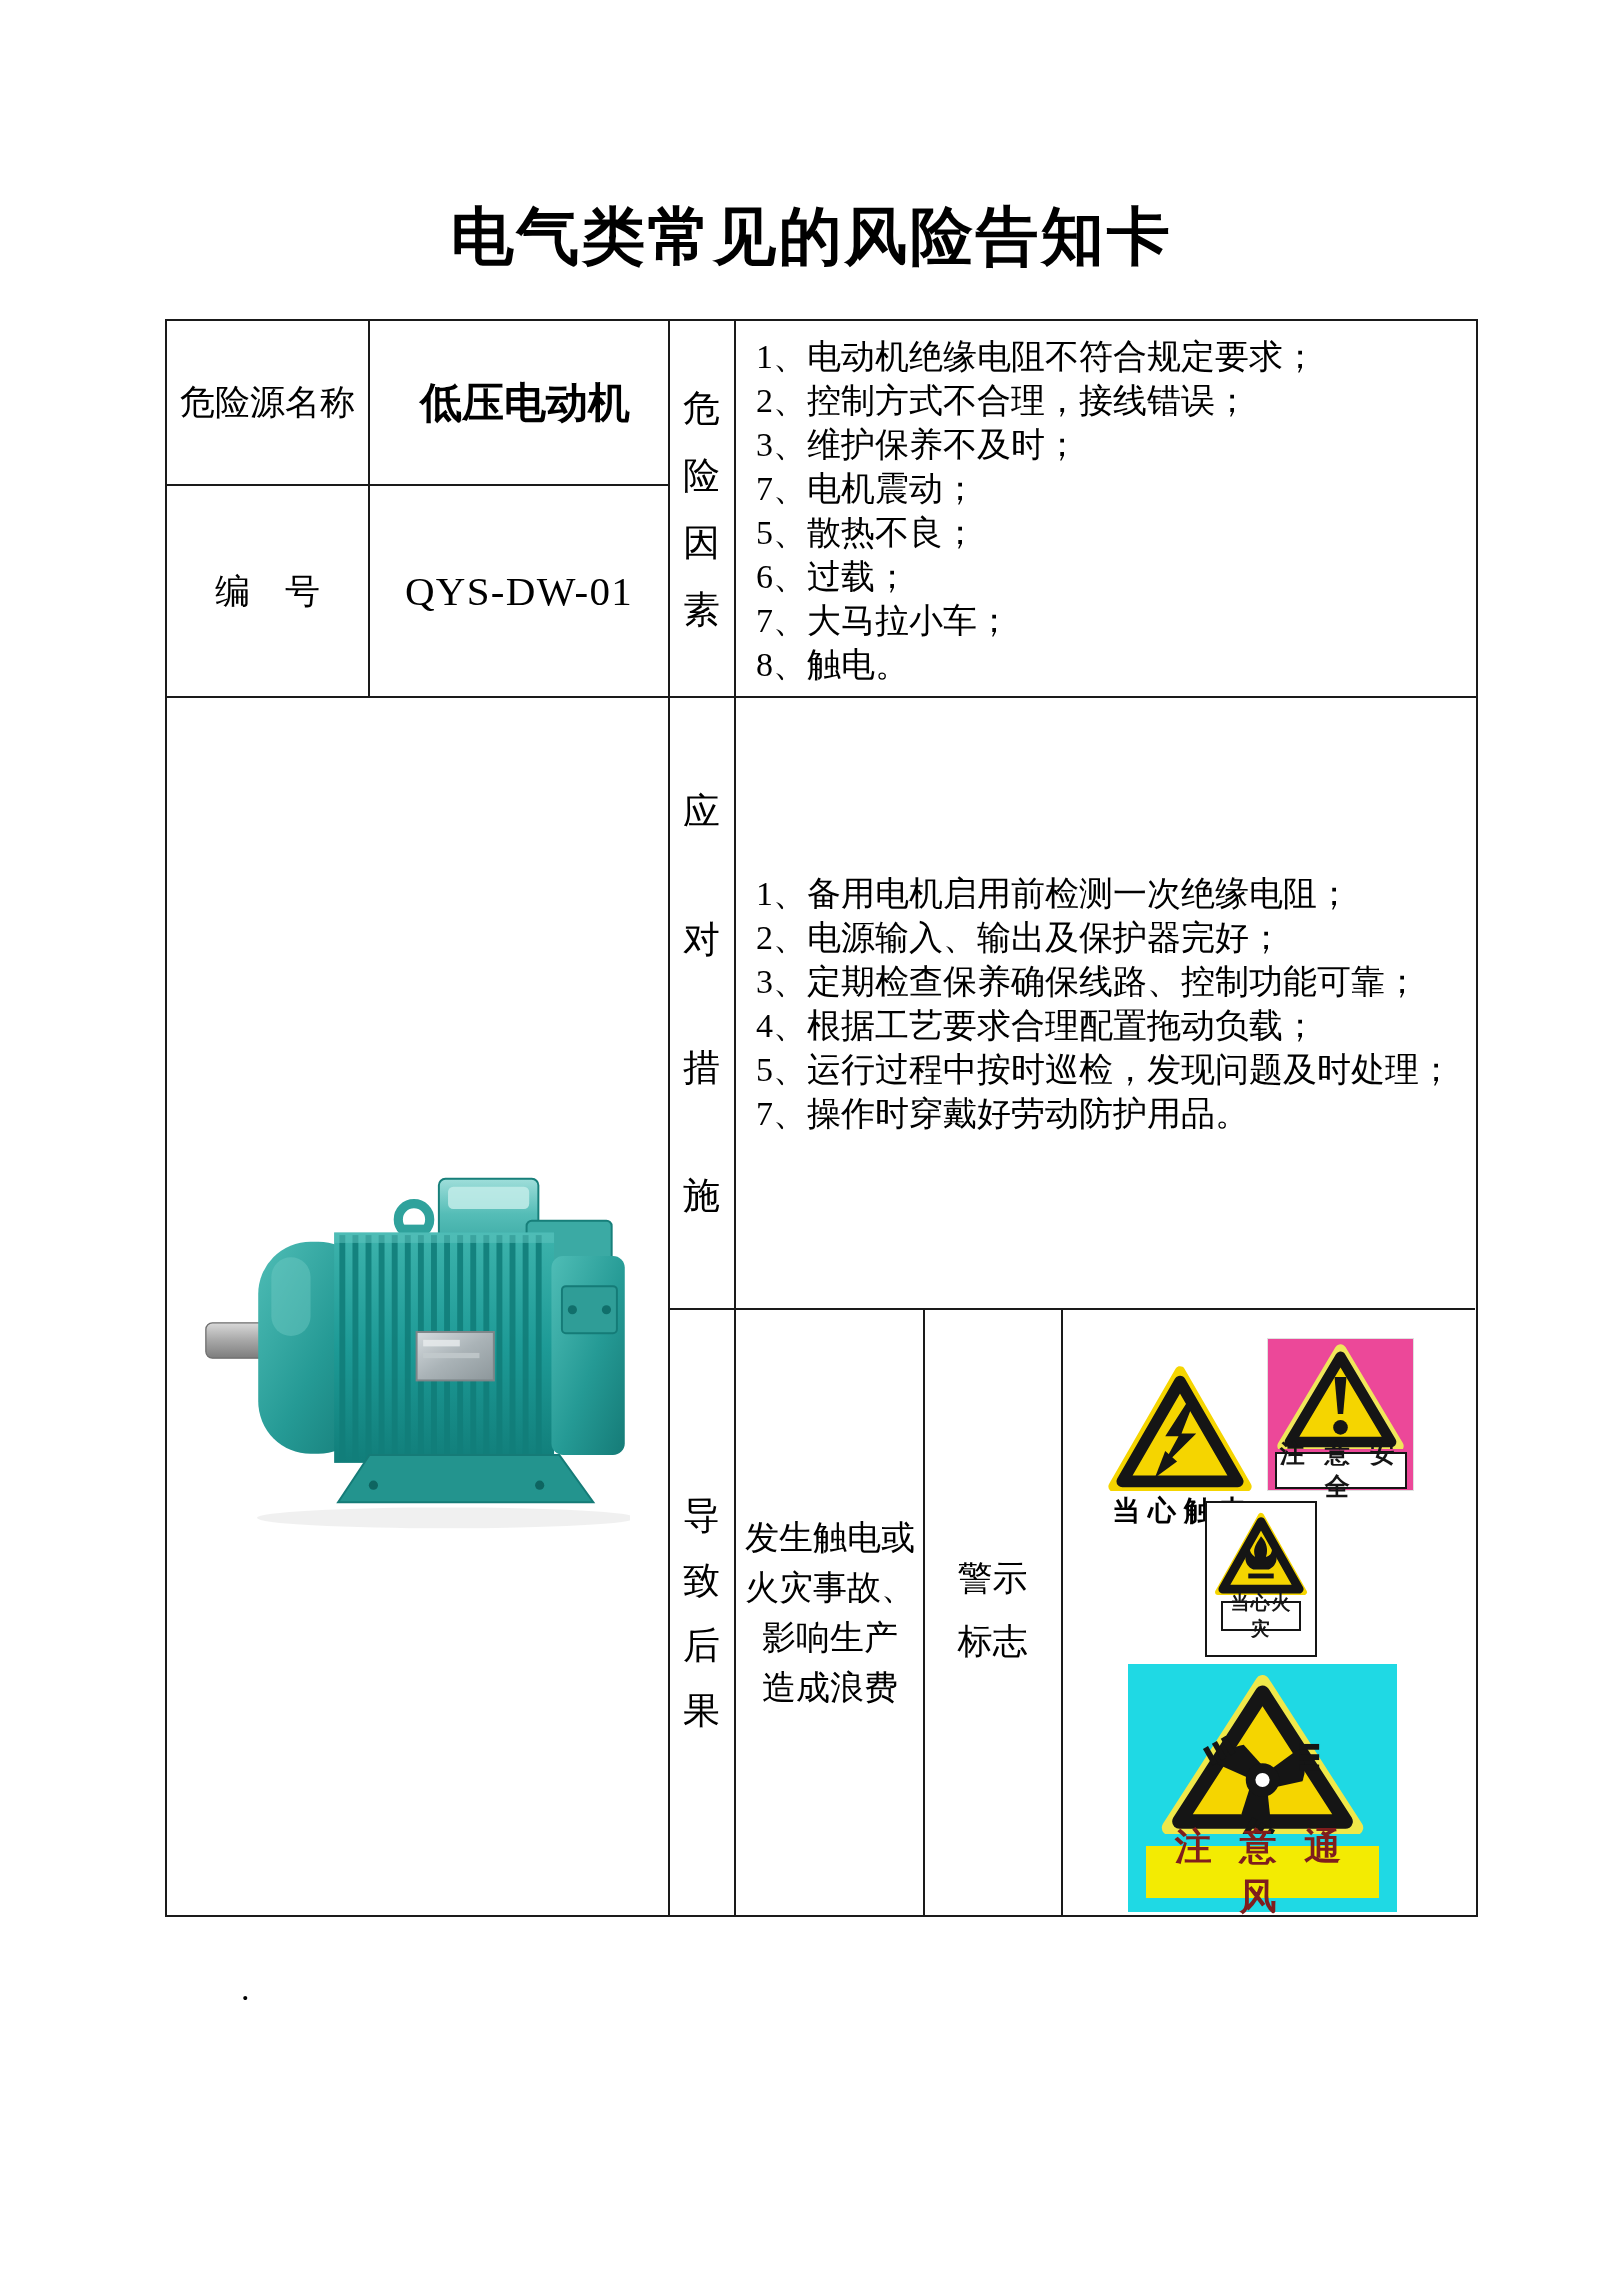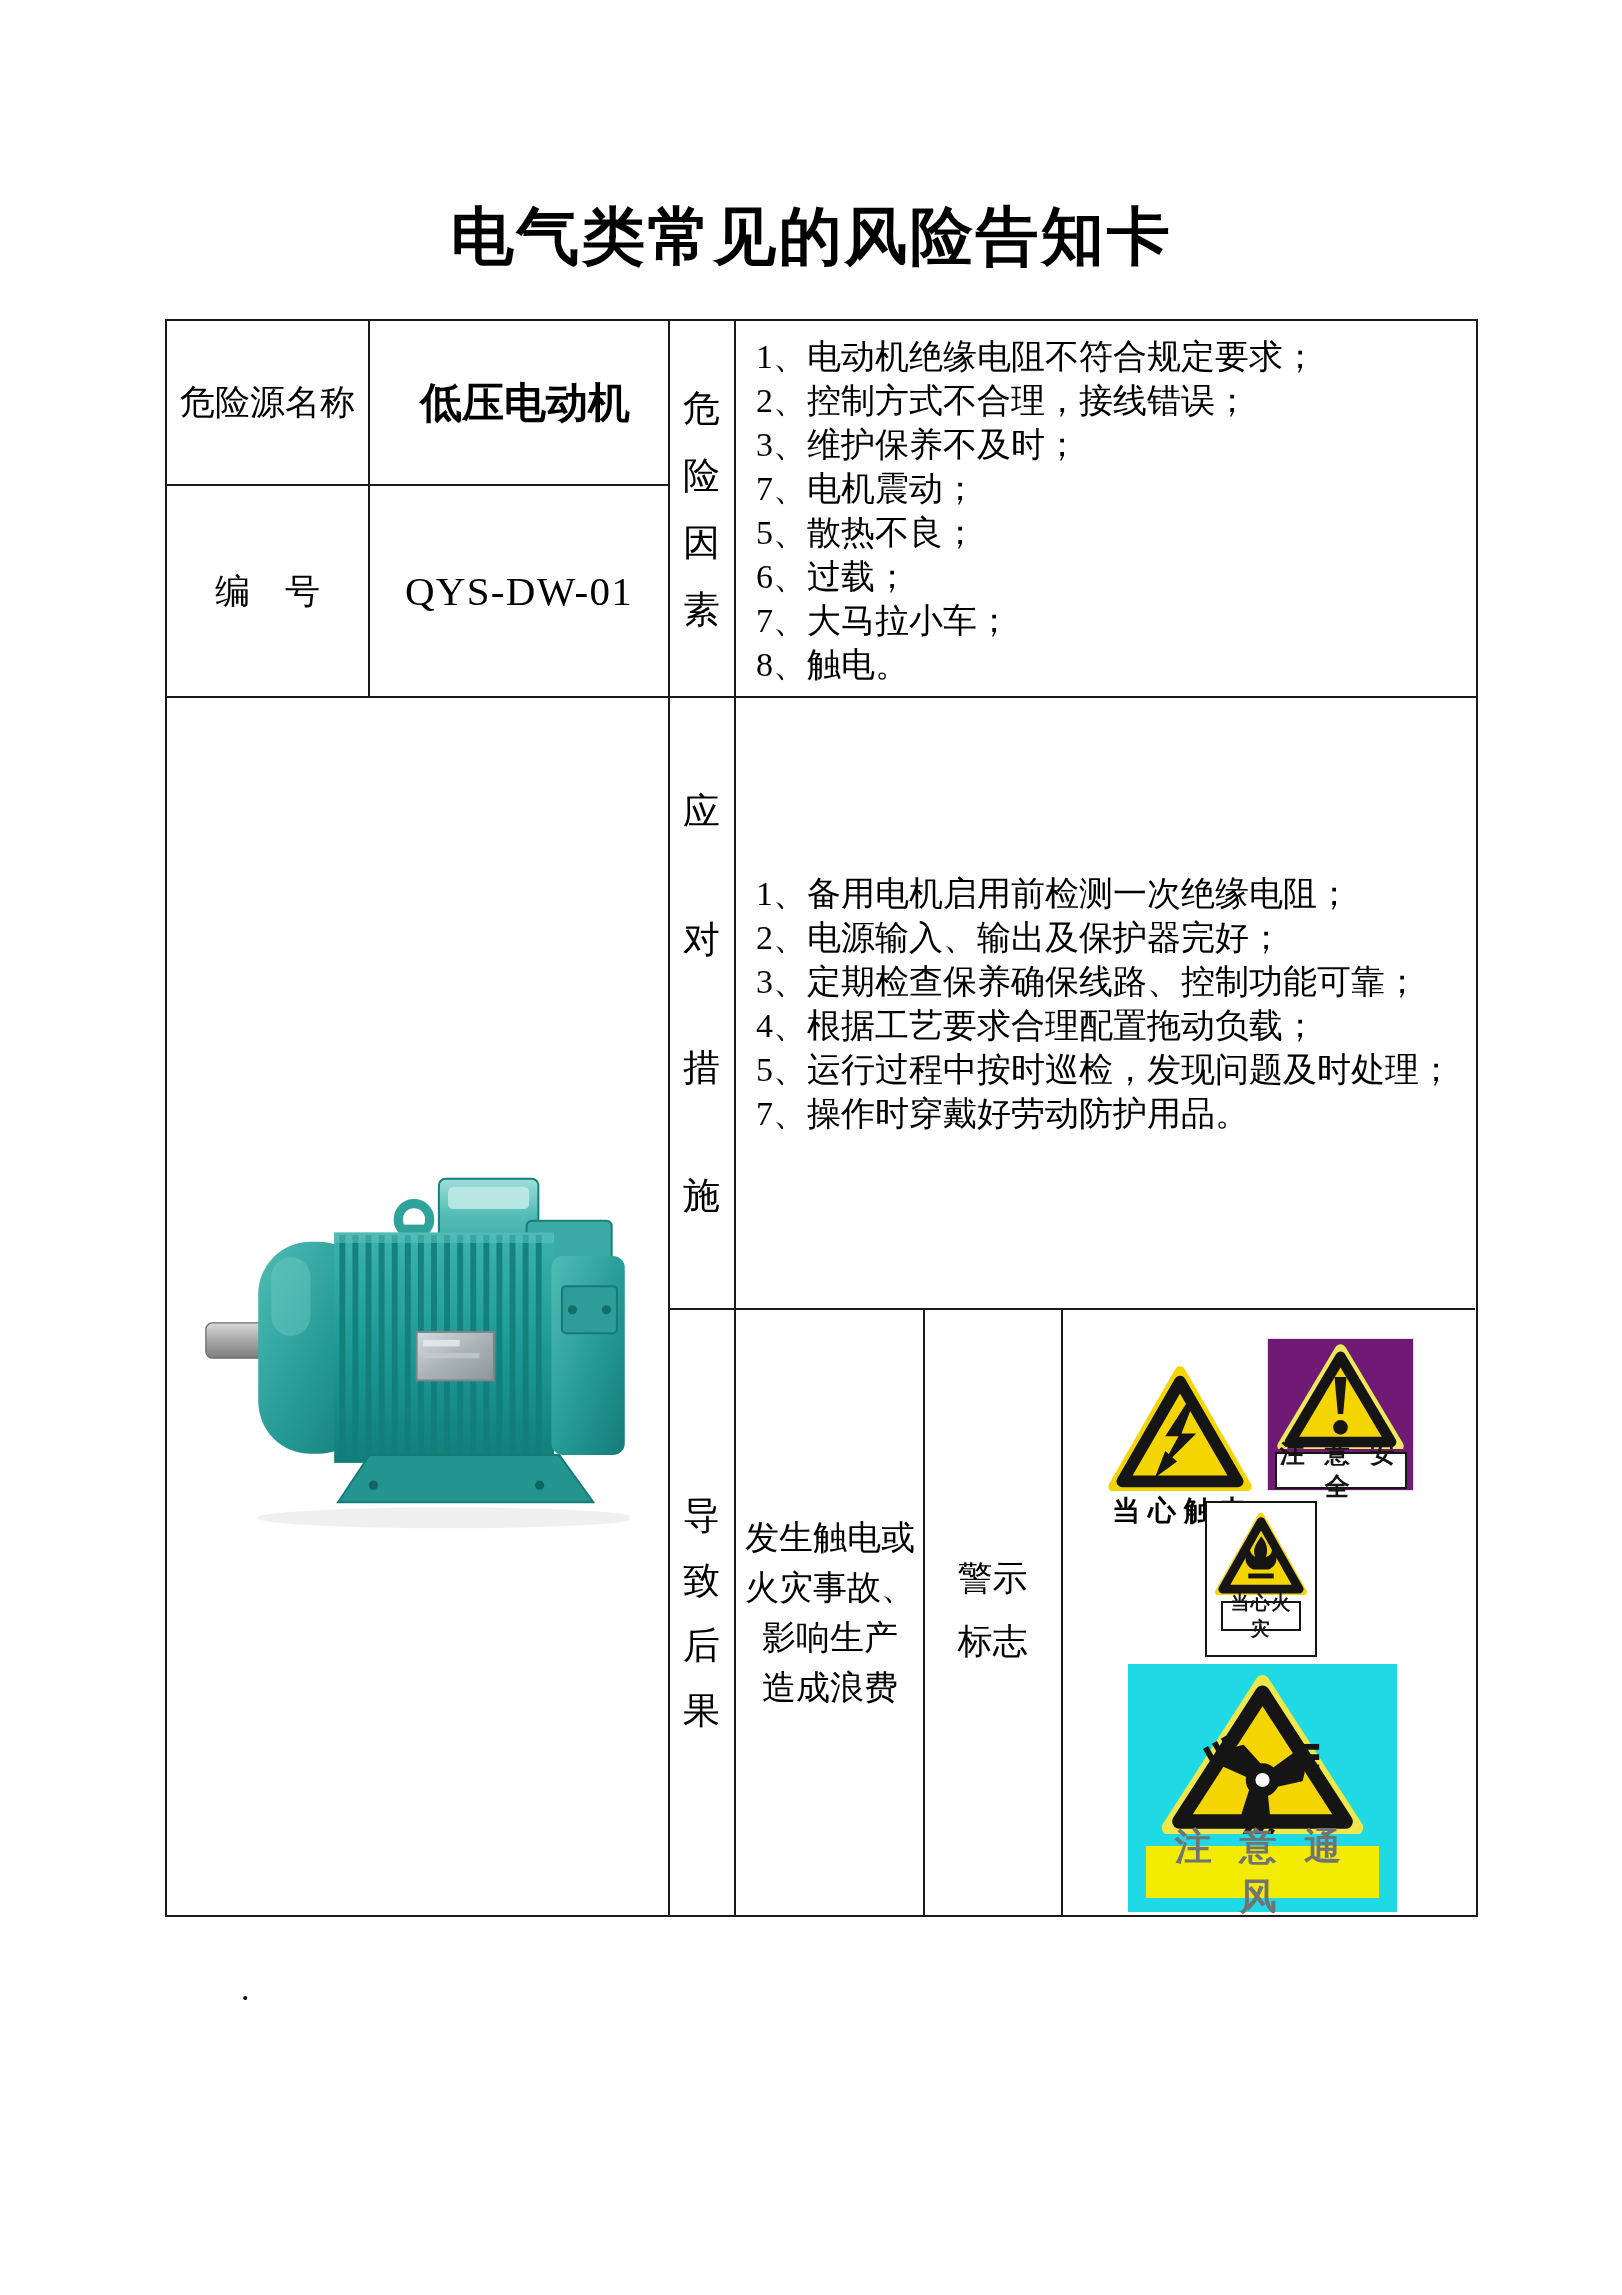--- a/index.html
+++ b/index.html
@@ -31,21 +31,21 @@
   .list div { font-size:34px; line-height:44px; }
   .mlist div { line-height:44px; }
 
   .conseq { font-size:34px; line-height:50px; text-align:center; }
 
   .signs { position:absolute; }
   .s-abs { position:absolute; }
   .s1-label { position:absolute; text-align:center;
     font-family:"Liberation Sans","DejaVu Sans",sans-serif;
     font-weight:bold; font-size:28px; }
-  .card2 { background:#701a75; border:0.7px solid #e0e0e0; text-align:center; }
+  .card2 { background:#ec4899; border:0.7px solid #e0e0e0; text-align:center; }
   .box-label { border:2px solid #151515; background:#fff;
     font-family:"Liberation Sans","DejaVu Sans",sans-serif;
     font-weight:bold; color:#151515; display:flex; align-items:center; justify-content:center; }
   .card3 { background:#fff; border:2.6px solid #151515; text-align:center; }
   .card4 { position:absolute; text-align:center; }
   .vent-label { position:absolute; display:flex; align-items:center; justify-content:center;
     font-weight:bold; font-size:37px; letter-spacing:9.2px;
     font-family:"Liberation Serif","DejaVu Serif",serif; }
 
   .footer-dot { position:absolute; left:241px; top:1970px; font-size:34px; }
@@ -235,21 +235,21 @@
             <g transform="rotate(240)">
               <path d="M6 -8 L28 -24 Q36 -12 31 1 L8 6 Z" fill="#151515"></path>
               <rect x="29" y="-28" width="15" height="4.5" fill="#151515"></rect>
               <rect x="29" y="-20" width="15" height="4.5" fill="#151515"></rect>
               <rect x="29" y="-12" width="15" height="4.5" fill="#151515"></rect>
             </g>
             <circle cx="0" cy="0" r="13" fill="#151515"></circle>
             <circle cx="0" cy="0" r="5.5" fill="#ffffff"></circle>
           </g>
         </svg>
-        <div class="vent-label" style="left:18.3px; right:18.3px; bottom:14.4px; height:52px; background:#F3EB02; color:#737373;">注 意 通 风</div>
+        <div class="vent-label" style="left:18.3px; right:18.3px; bottom:14.4px; height:52px; background:#F3EB02; color:#7f1d1d;">注 意 通 风</div>
       </div>
 
     </div>
   </div>
 
   <div class="footer-dot">.</div>
 
 </div>
 
 

